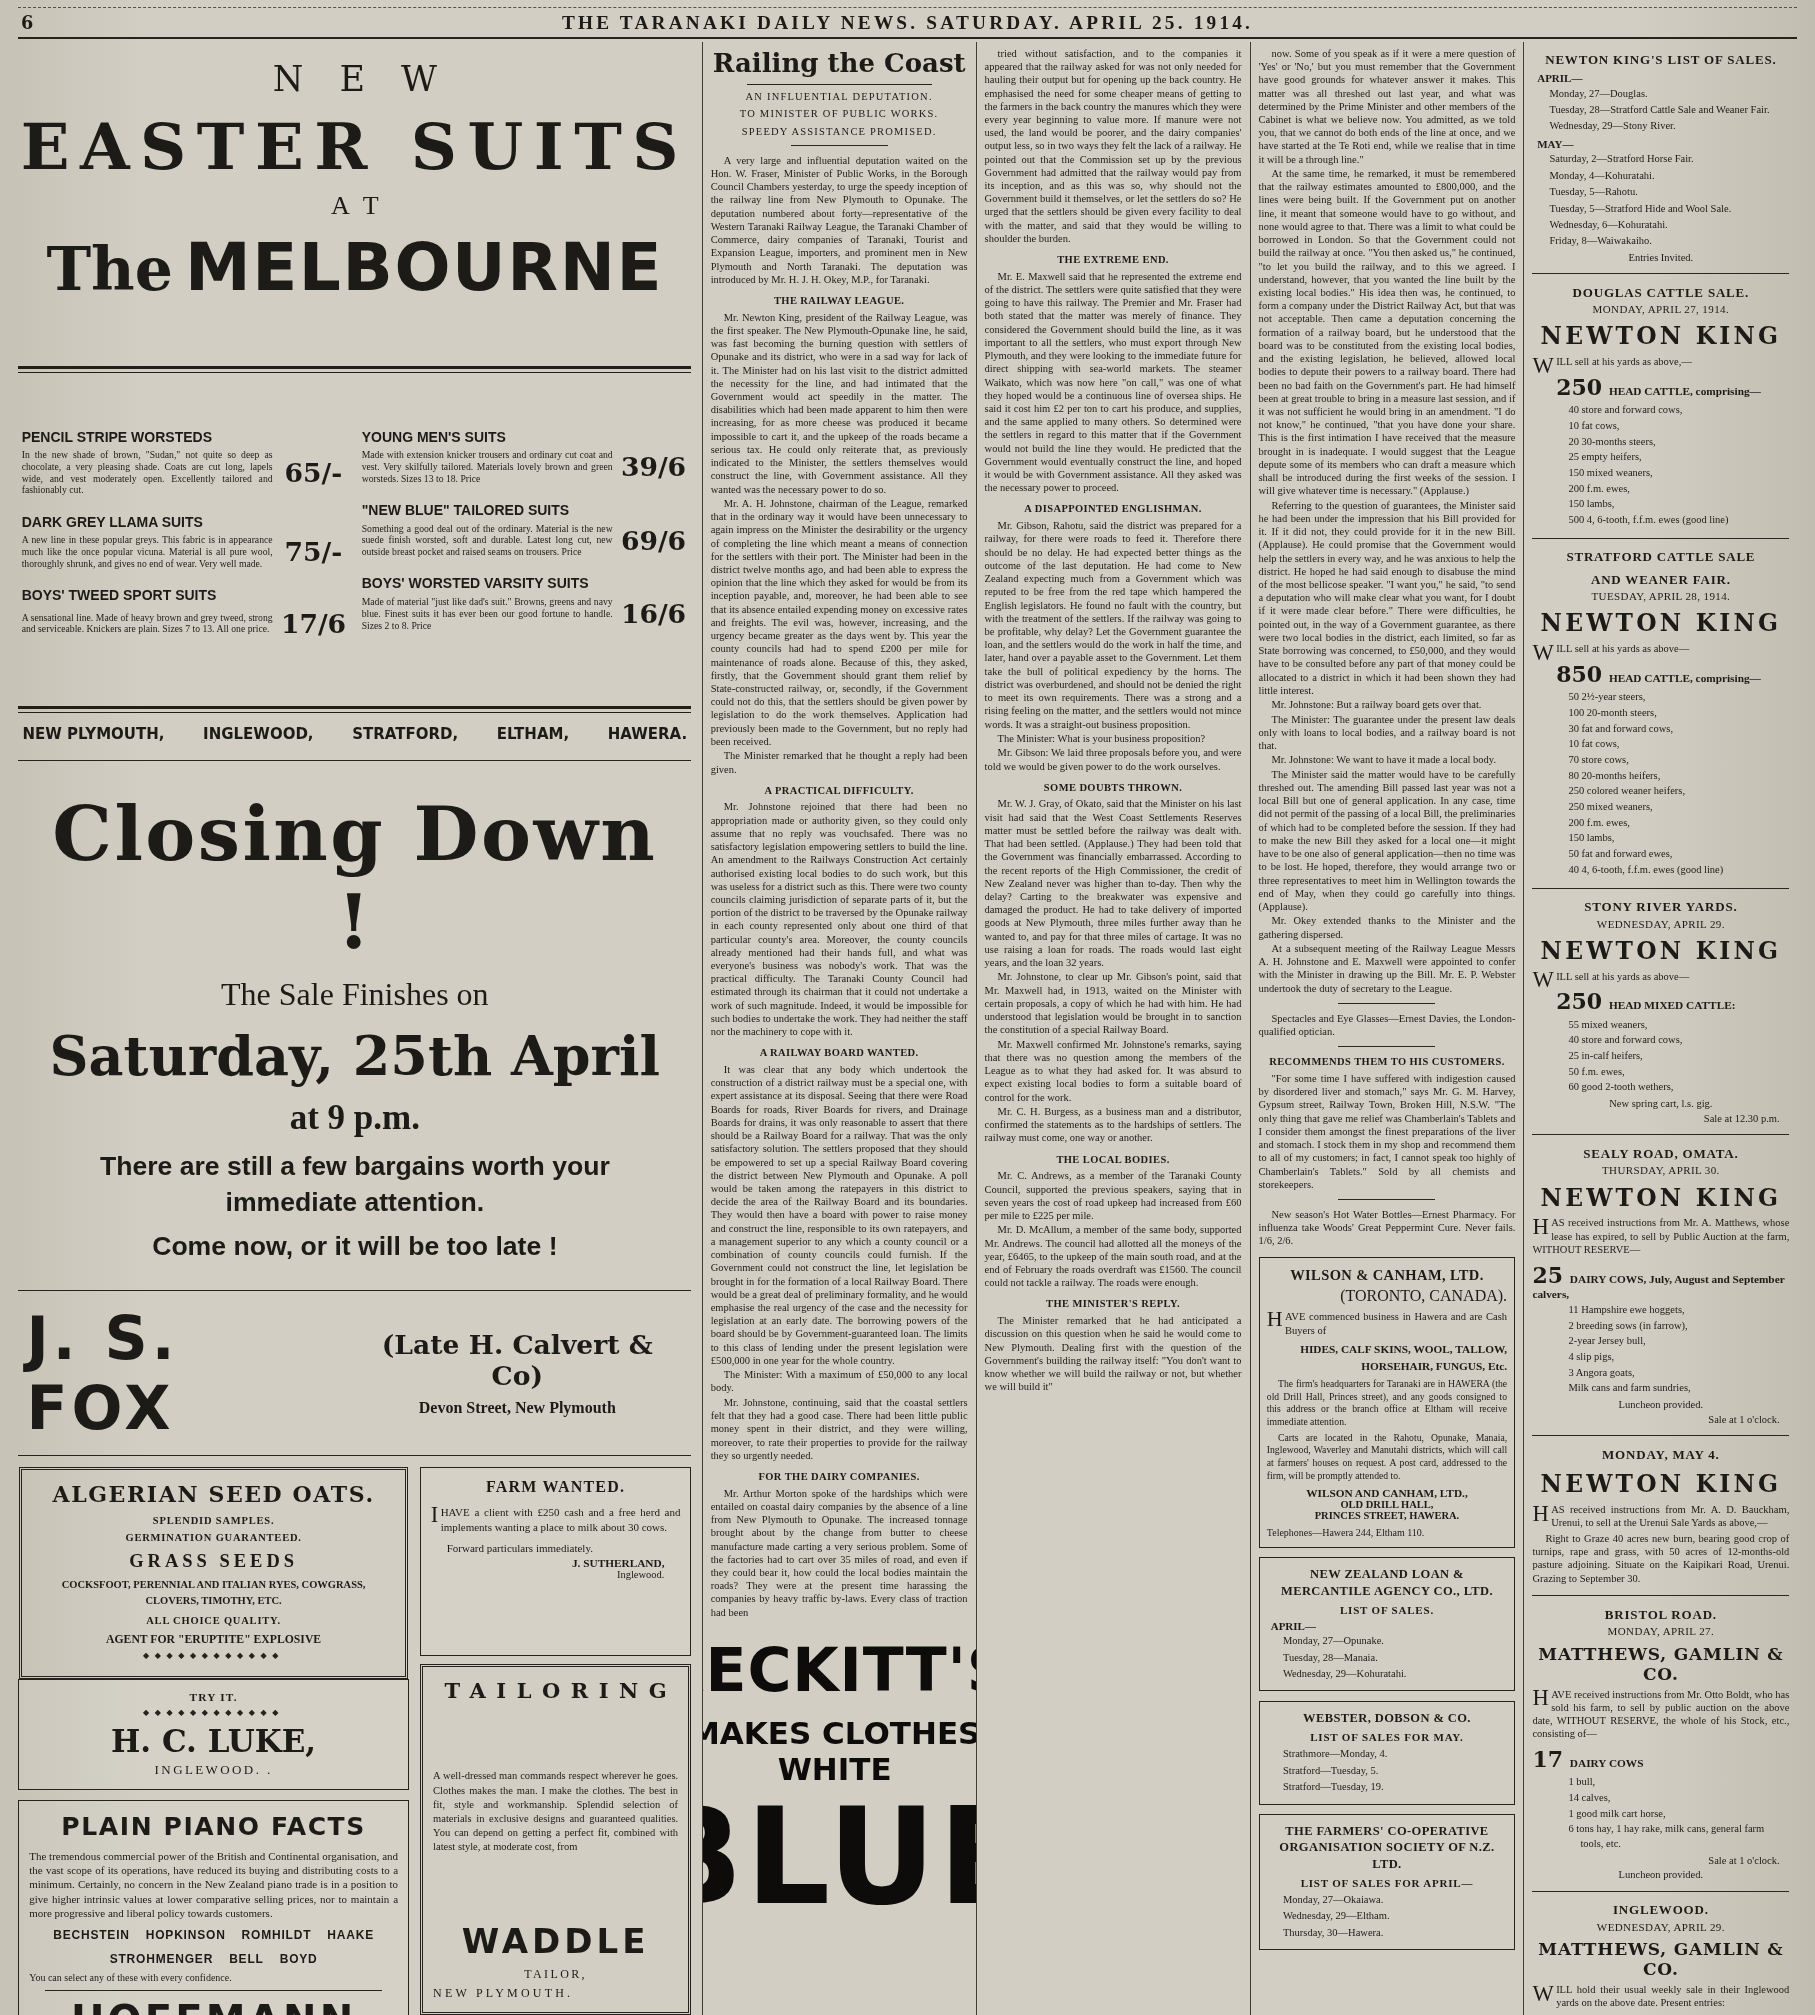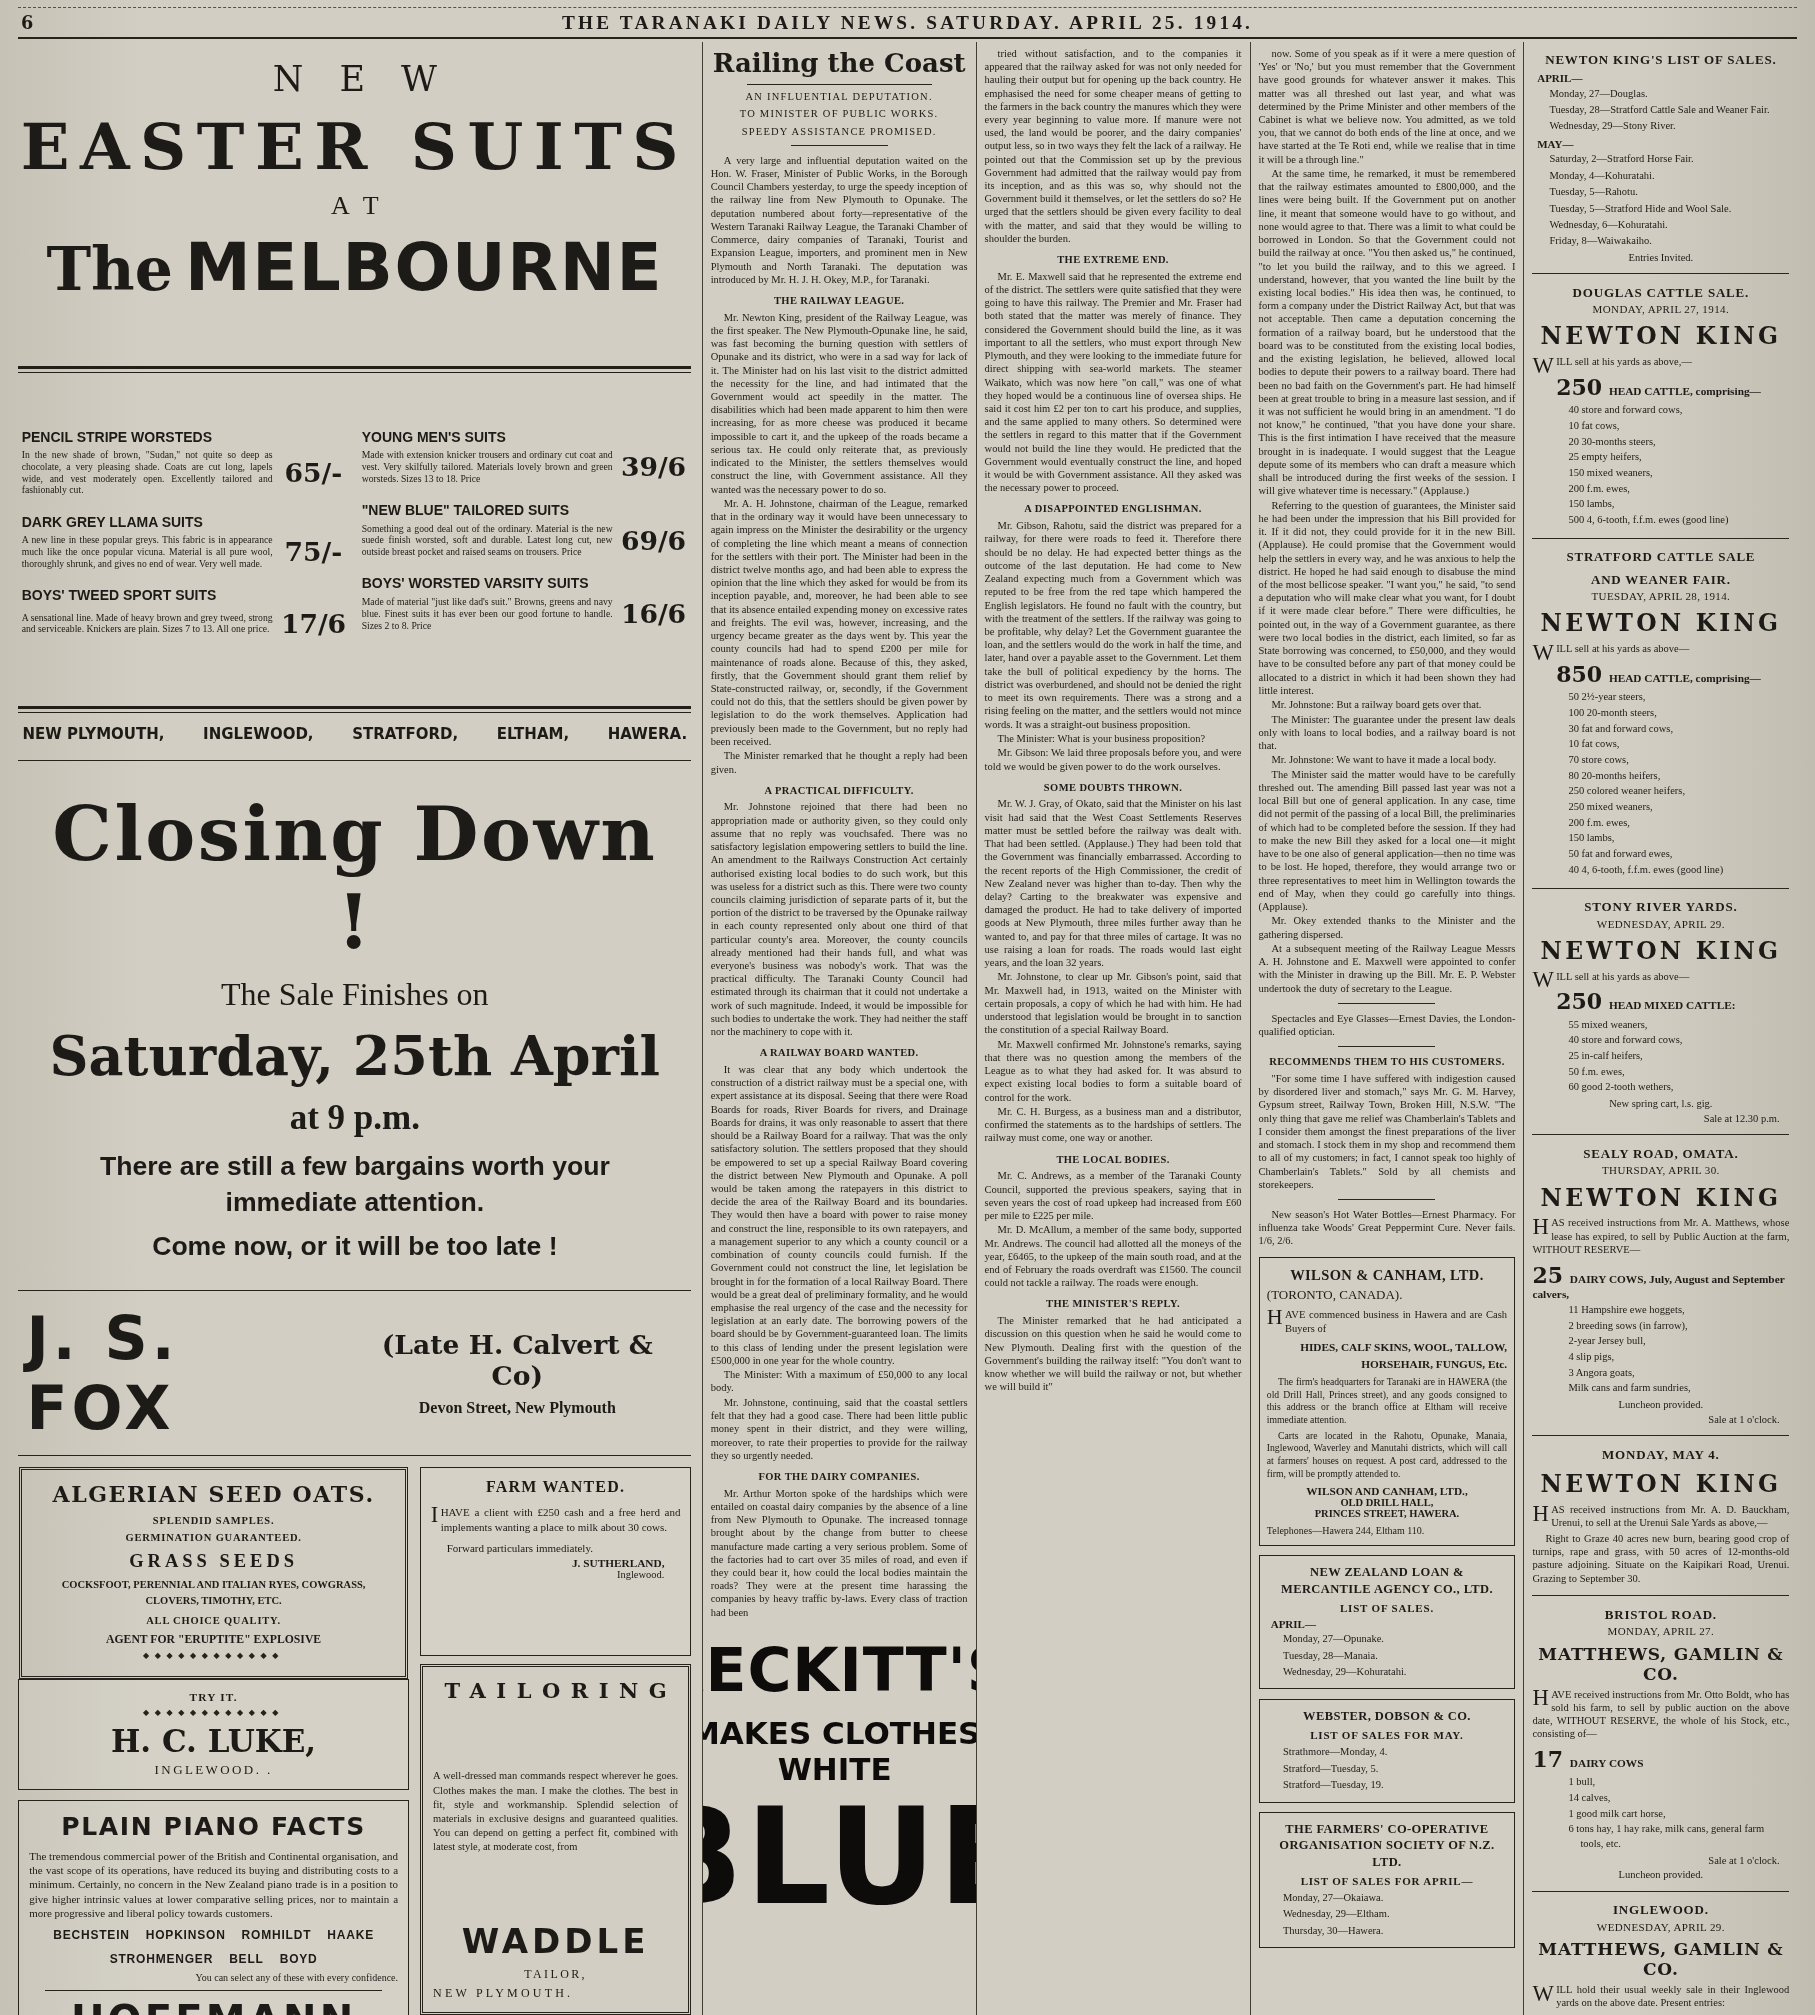--- a/index.html
+++ b/index.html
@@ -76,21 +76,21 @@
 
   .luke { text-align:center; }
   .luke-try { font-size:11.3px; font-weight:bold; letter-spacing:1.2px; }
   .luke-name { font-size:31px; font-weight:bold; font-family:"DejaVu Serif",serif; margin:6.4px 0 3.2px; }
   .luke-place { font-size:13px; letter-spacing:2.4px; }
 
   .piano-title { text-align:center; font-size:25px; font-weight:900; font-family:"DejaVu Sans","Liberation Sans",sans-serif; letter-spacing:1.6px; margin-bottom:8px; }
   .piano-body { font-size:11px; line-height:1.3; text-align:justify; }
   .brand-row { text-align:center; margin:6.4px 0 1.6px; }
   .brand-row .it-brand { display:inline-block; margin:1.6px 8px; font-weight:bold; font-size:12px; font-family:"Liberation Sans",sans-serif; letter-spacing:0.8px; }
-  .piano-note { text-align:right; font-size:10px; margin:4.8px 0 7.3px; }
+  .piano-note { text-align:left; font-size:10px; margin:4.8px 0 7.3px; }
   .hoff-rule { border-top:1.2px solid #26231d; margin:5.6px 16px; }
   .hoff-name { text-align:center; font-size:40px; font-weight:900; font-family:"DejaVu Sans","Liberation Sans",sans-serif; letter-spacing:3.2px; }
 
   .farm { min-height:189px; }
   .farm-title { text-align:center; font-size:16px; font-weight:bold; letter-spacing:1.2px; margin-bottom:8.9px; }
   .farm-body { font-size:11px; line-height:1.35; text-align:justify; }
   .farm-body::first-letter { font-size:22.6px; float:left; line-height:.85; padding-right:2.4px; }
   .farm-b2 { font-size:11px; margin:7.3px 0 3.2px; text-indent:16px; }
   .farm-sig { text-align:right; font-size:11.3px; font-weight:bold; padding-right:16px; }
   .farm-pl { text-align:right; font-size:10.5px; padding-right:16px; }
@@ -128,21 +128,21 @@
 
   
   .reckitts { margin:16px -60px 0 -69px; text-align:center; color:#0d0c0a; }
   .rk-name { font-size:60px; font-weight:900; font-family:"DejaVu Sans","Liberation Sans",sans-serif; letter-spacing:0.8px; }
   .rk-tag { font-size:31px; font-weight:900; font-family:"DejaVu Sans","Liberation Sans",sans-serif; margin:10.5px 0; }
   .rk-blue { font-size:133px; font-weight:900; font-family:"DejaVu Sans","Liberation Sans",sans-serif; letter-spacing:2.4px; line-height:.9; }
 
   
   .wilson { border:1.2px solid #26231d; padding:8.9px 7.3px; margin:9.7px 0; }
   .wil-name { text-align:center; font-size:14.5px; font-weight:bold; letter-spacing:0.4px; }
-  .wil-origin { text-align:left; font-size:13px; margin:3.2px 0 4.8px; }
+  .wil-origin { text-align:right; font-size:16px; margin:3.2px 0 4.8px; }
   .wil-lead { font-size:10.5px; line-height:1.3; text-align:justify; }
   .wil-lead::first-letter { font-size:22px; float:left; line-height:.85; padding-right:2.4px; }
   .wil-goods { text-align:right; font-size:11.3px; font-weight:bold; line-height:1.45; margin:4px 0; }
   .wil-p { font-size:9.7px; line-height:1.3; text-align:justify; text-indent:11.3px; margin:3.2px 0; }
   .wil-sig { text-align:center; font-size:11.3px; font-weight:bold; margin-top:4.8px; }
   .wil-sig2 { text-align:center; font-size:10.5px; font-weight:bold; }
   .wil-phones { font-size:10px; margin-top:5.6px; }
 
   .listad { border:1.2px solid #26231d; padding:8px 6.4px; margin:9.7px 0; }
   .listad-name { text-align:center; font-size:12.5px; font-weight:bold; line-height:1.3; letter-spacing:0.4px; }

